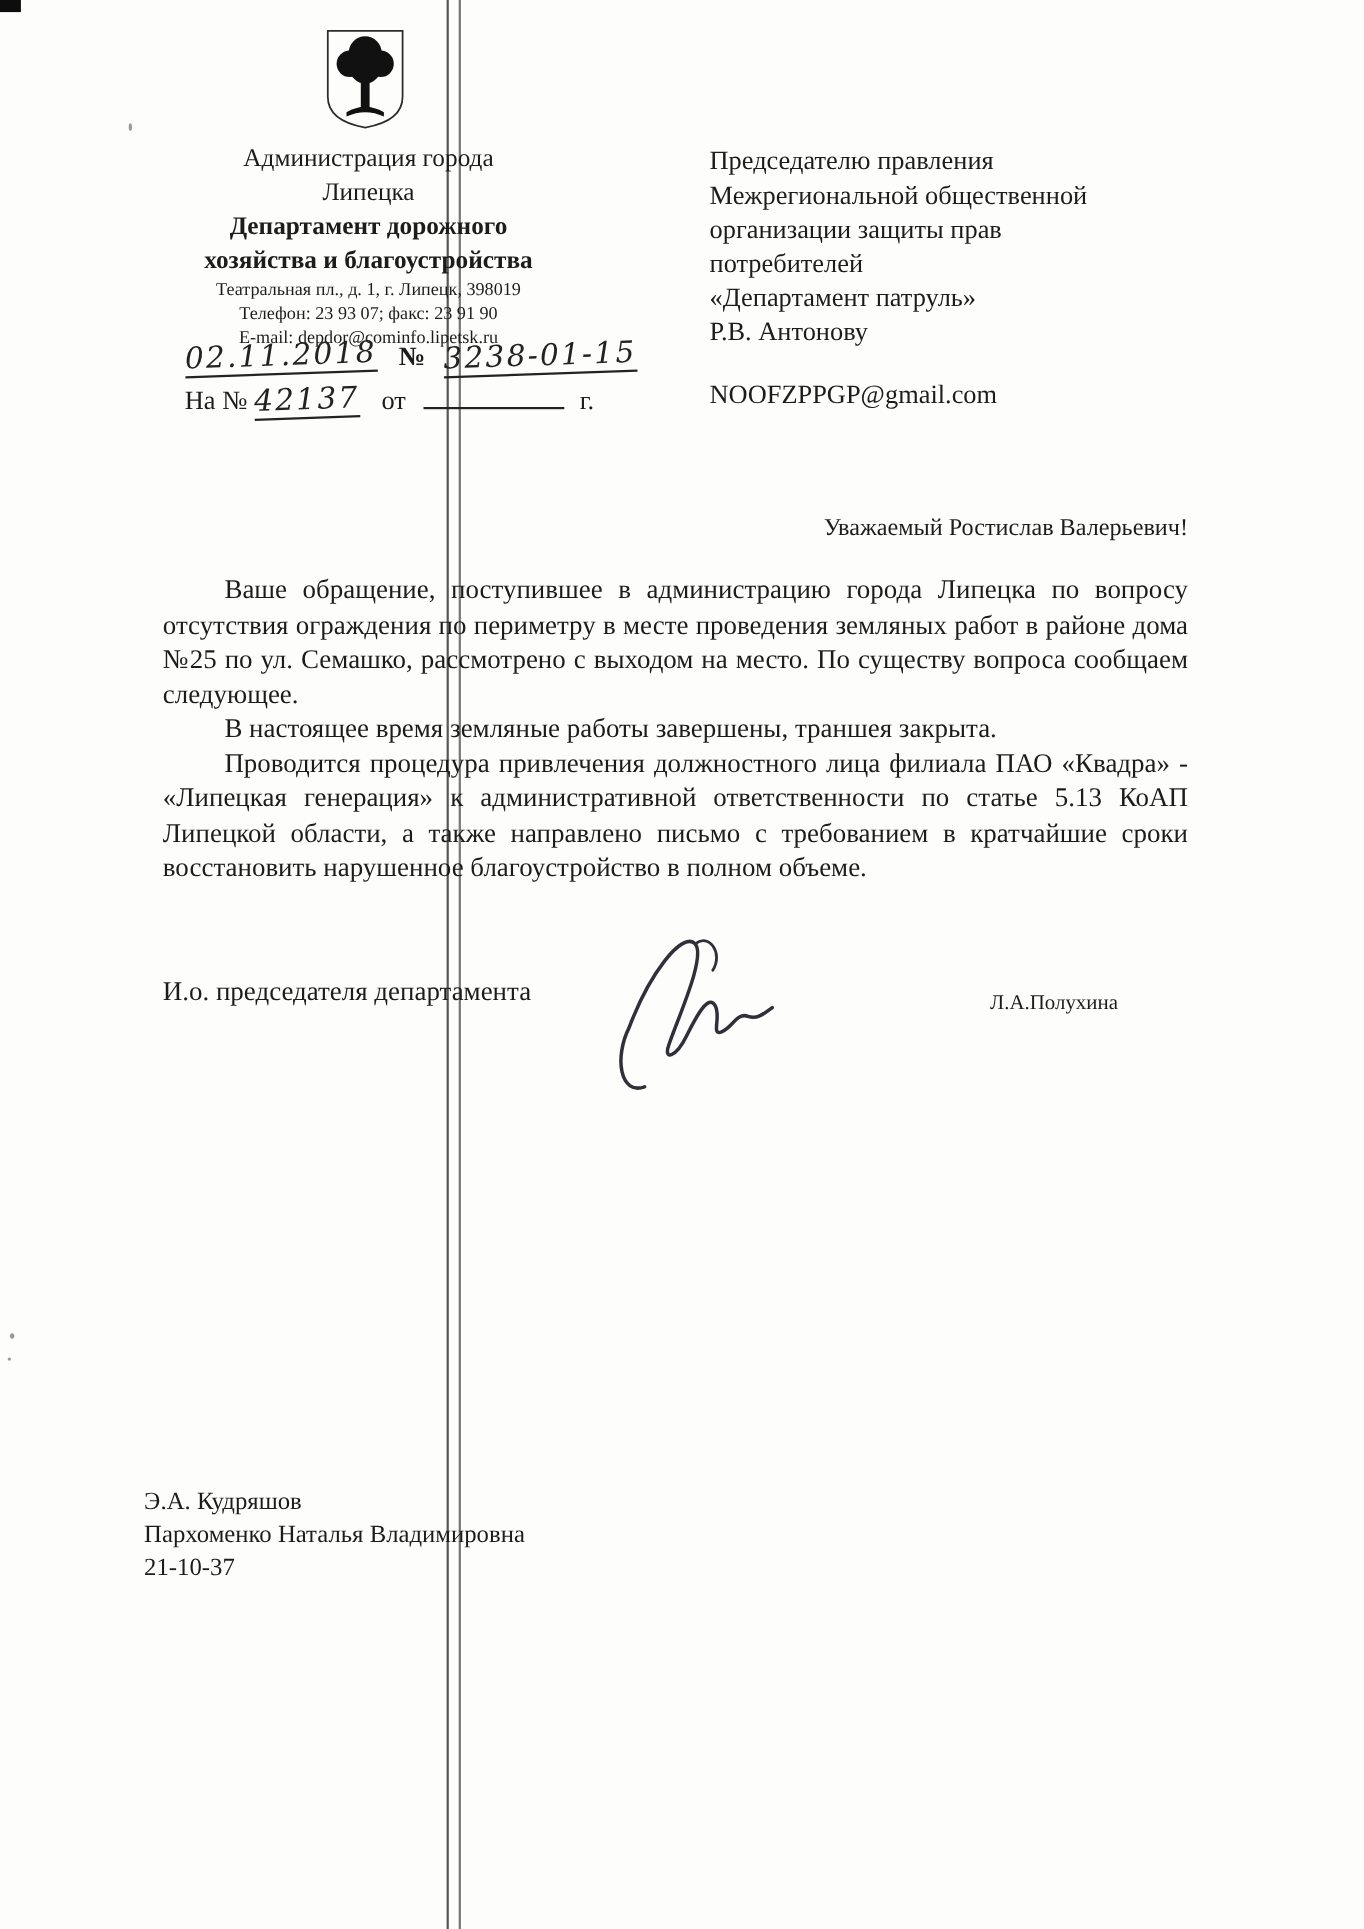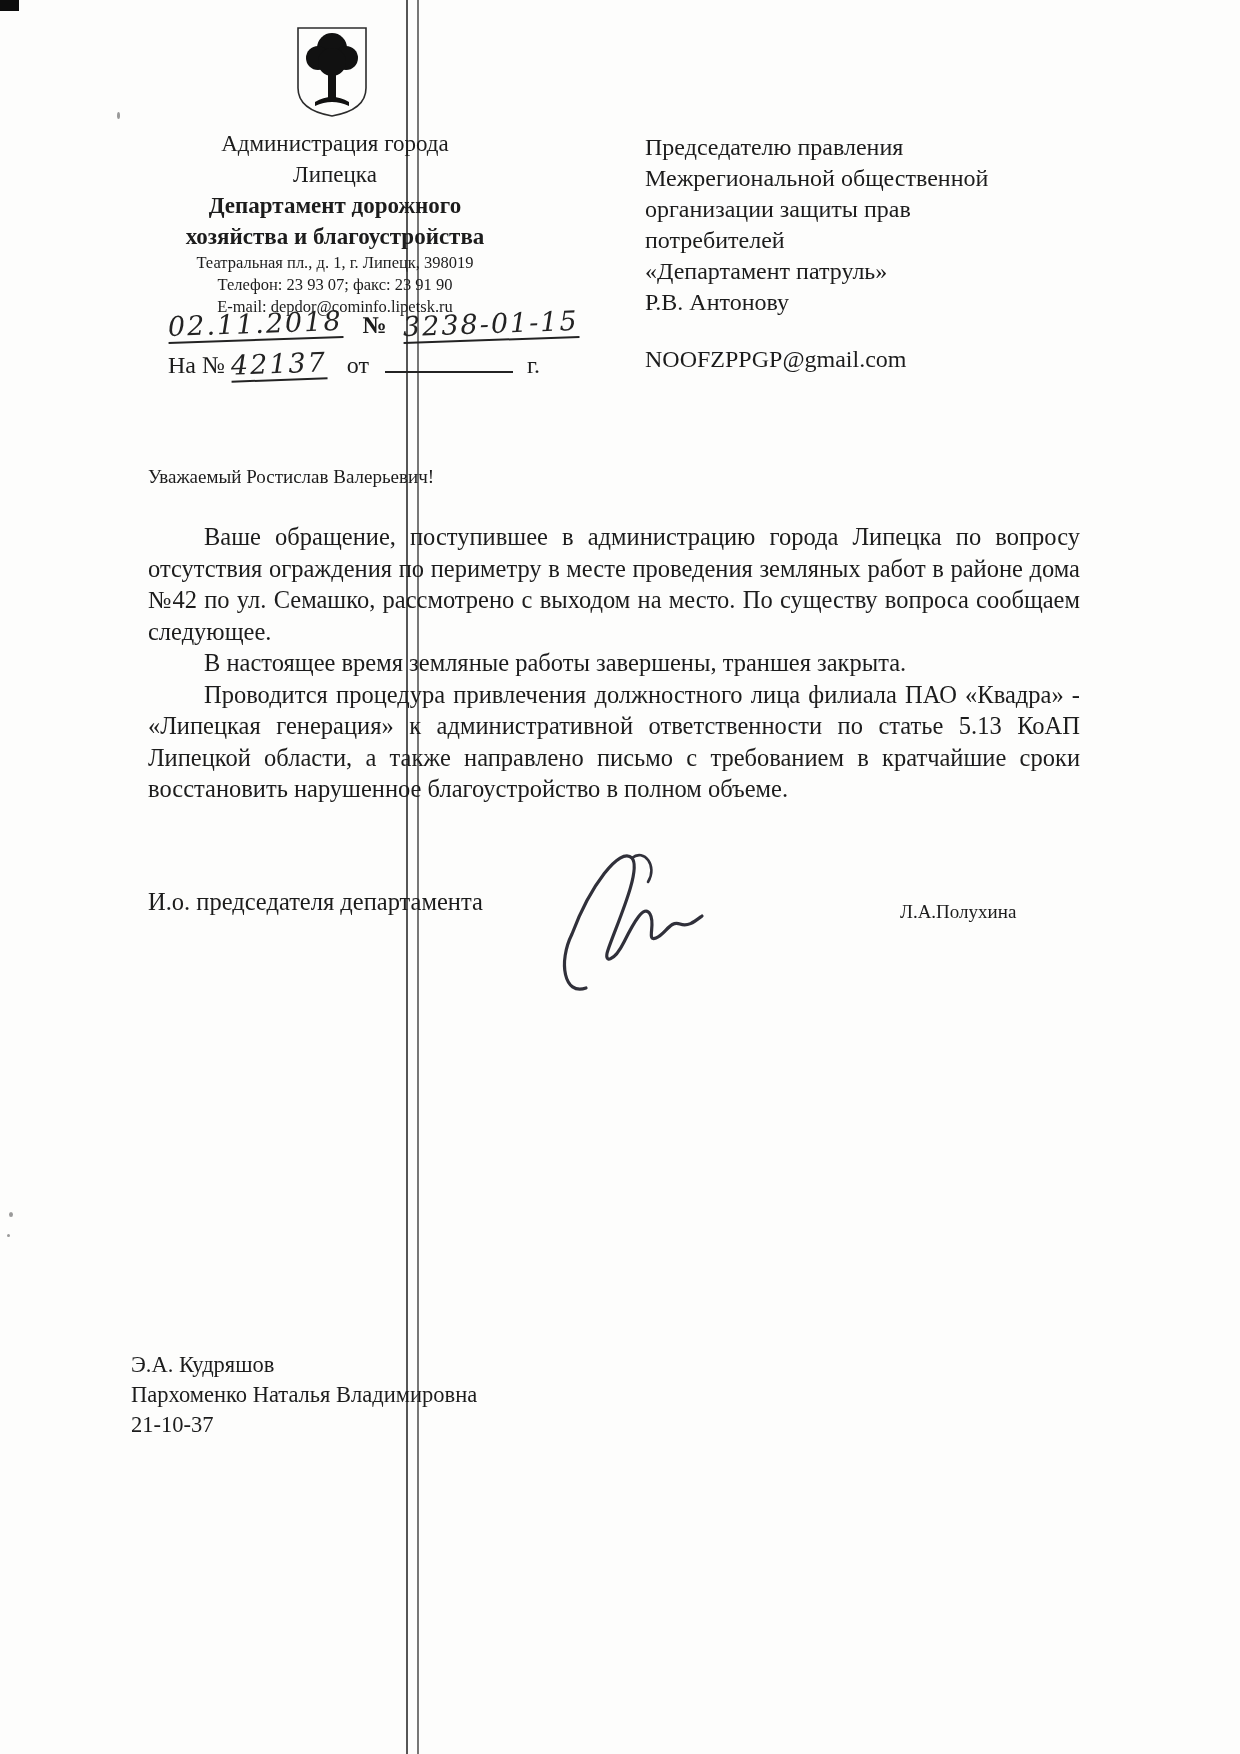--- a/index.html
+++ b/index.html
@@ -41,21 +41,21 @@
   .hw-ref    { min-width:80px;  text-align:center; }
   .no-label  { margin-left:14px; font-weight:bold; }
   .blank-ul  { display:inline-block; width:128px; border-bottom:2px solid #232323; height:22px; margin:0 8px 0 10px; }
   .ot-label  { margin-left:14px; }
 
   
   .recipient { position:absolute; left:645px; top:132px; width:395px; font-size:24px; line-height:31px; }
   .recipient-email { margin-top:26px; }
 
   
-  .salutation { position:absolute; left:148px; top:466px; width:932px; text-align:left; font-size:19px; }
+  .salutation { position:absolute; left:148px; top:466px; width:932px; text-align:right; font-size:22px; }
   .body-text { position:absolute; left:148px; top:521px; width:932px; font-size:24.5px; line-height:31.5px; text-align:justify; }
   .body-text p { margin:0; text-indent:56px; }
 
   
   .sig-position { position:absolute; left:148px; top:888px; font-size:24.5px;font-family:Liberation Serif, serif; }
   .sig-name     { position:absolute; left:900px; top:901px; font-size:19px; }
   .sig-scribble { position:absolute; left:548px; top:838px; width:180px; height:158px; }
 
   
   .footer { position:absolute; left:131px; top:1350px; font-size:22.5px; line-height:30px; }
@@ -114,21 +114,21 @@
     <div>организации защиты прав</div>
     <div>потребителей</div>
     <div>«Департамент патруль»</div>
     <div>Р.В. Антонову</div>
     <div class="recipient-email">NOOFZPPGP@gmail.com</div>
   </div>
 
   <div class="salutation">Уважаемый Ростислав Валерьевич!</div>
 
   <div class="body-text">
-    <p>Ваше обращение, поступившее в администрацию  города Липецка по вопросу отсутствия ограждения по периметру в месте проведения земляных работ в районе дома №42 по ул. Семашко, рассмотрено с  выходом на место. По существу вопроса сообщаем  следующее.</p>
+    <p>Ваше обращение, поступившее в администрацию  города Липецка по вопросу отсутствия ограждения по периметру в месте проведения земляных работ в районе дома №25 по ул. Семашко, рассмотрено с  выходом на место. По существу вопроса сообщаем  следующее.</p>
     <p>В настоящее время земляные работы завершены, траншея закрыта.</p>
     <p>Проводится  процедура  привлечения  должностного  лица  филиала ПАО «Квадра» - «Липецкая генерация» к административной ответственности по статье 5.13 КоАП Липецкой области, а также направлено письмо с требованием в кратчайшие сроки  восстановить нарушенное благоустройство в полном объеме.</p>
   </div>
 
   <div class="sig-position">И.о. председателя департамента</div>
   <div class="sig-scribble">
     <svg width="180" height="158" viewBox="0 0 180 158" xmlns="http://www.w3.org/2000/svg">
       <path d="M38 150 C 16 158, 10 124, 24 96 C 42 48, 72 8, 84 20 C 94 32, 68 88, 60 112 C 55 126, 66 124, 76 104 C 86 84, 96 66, 102 76 C 108 86, 98 104, 108 100 C 118 96, 122 82, 132 86 C 140 89, 146 84, 154 78" fill="none" stroke="#30303a" stroke-width="3.2" stroke-linecap="round"></path>
       <path d="M84 20 C 96 10, 110 28, 100 44" fill="none" stroke="#30303a" stroke-width="2.6" stroke-linecap="round"></path>
     </svg>

